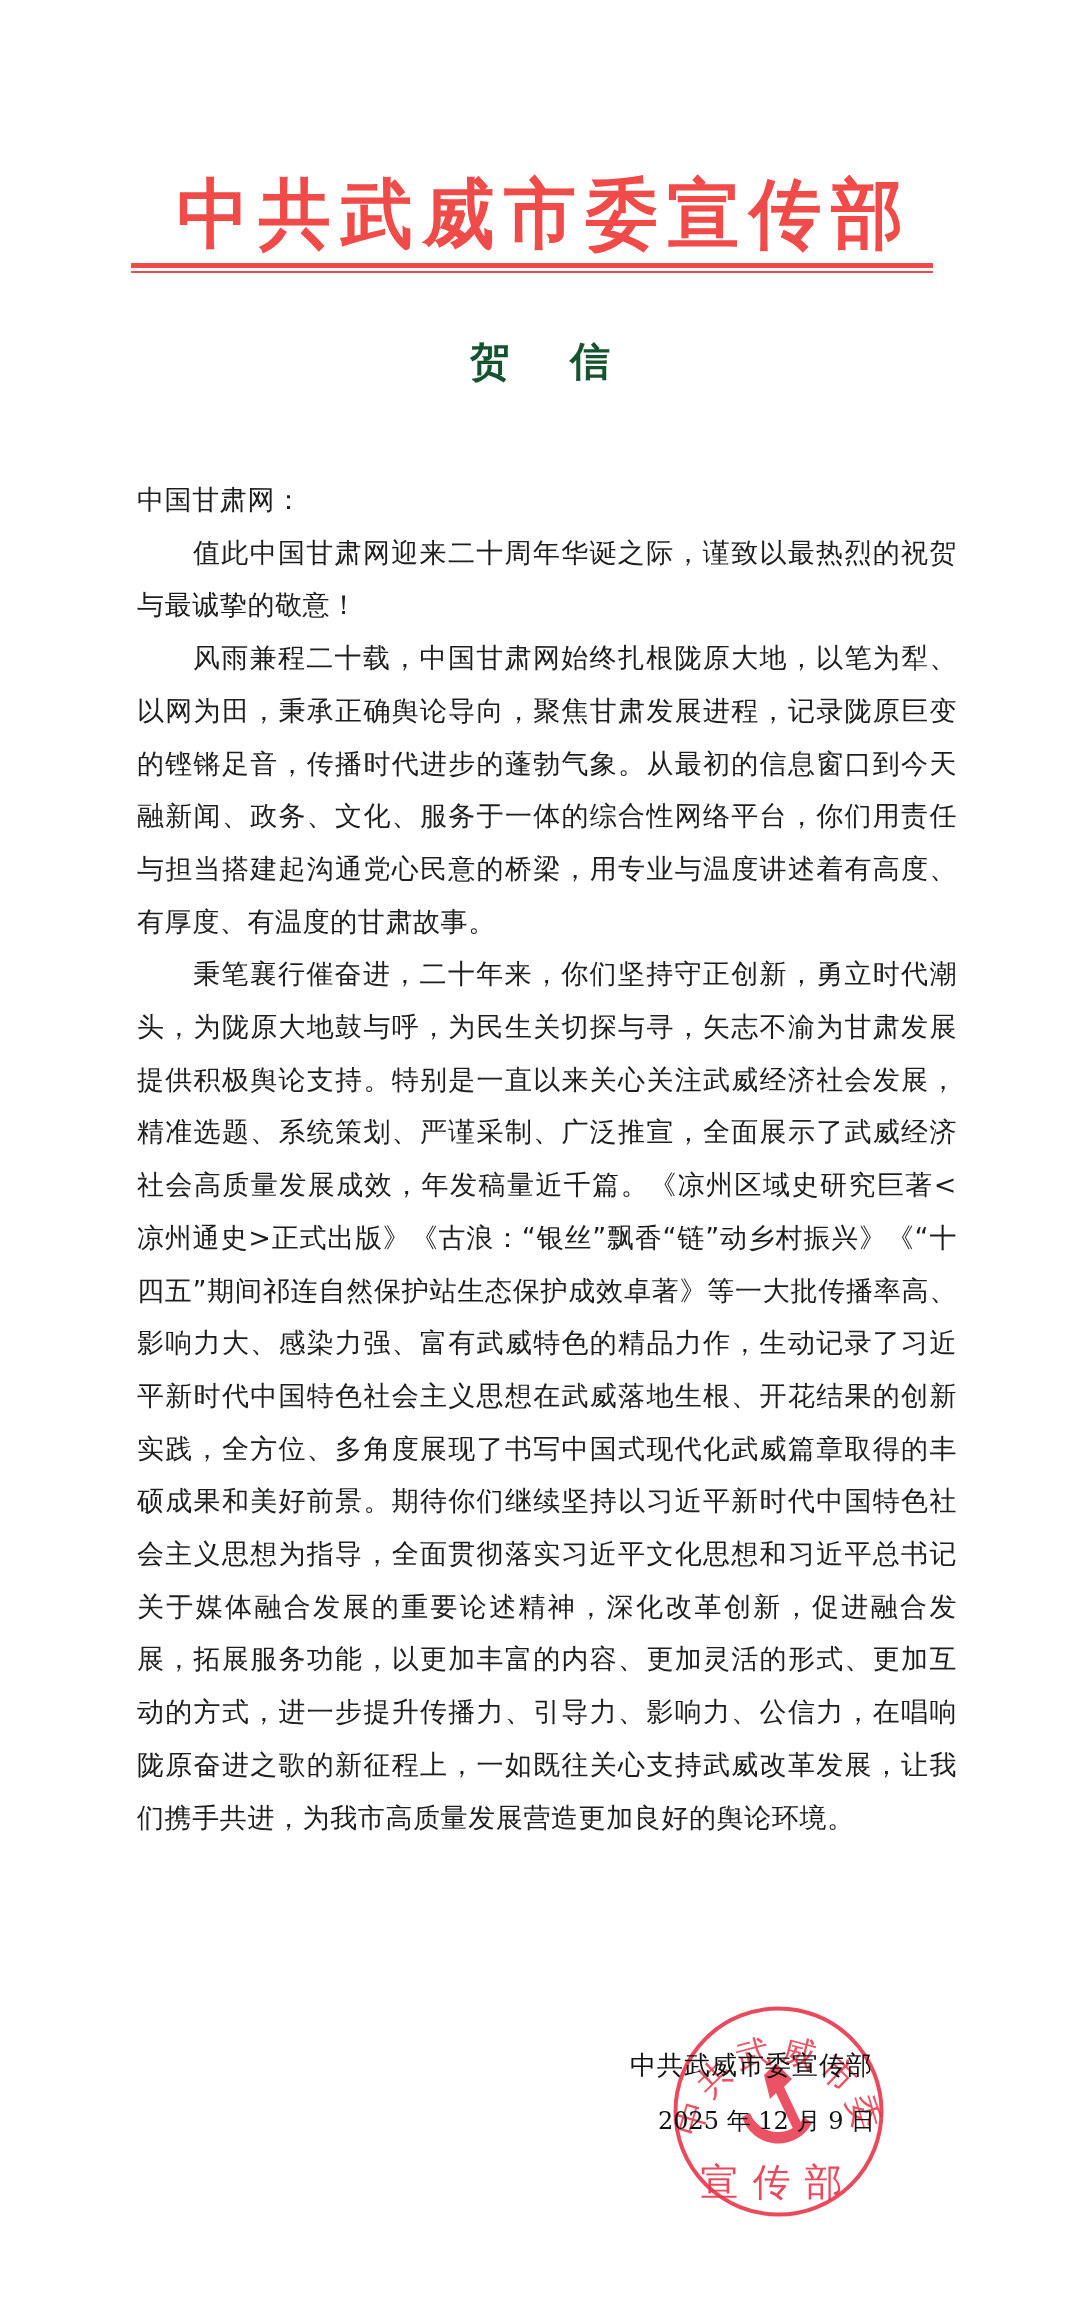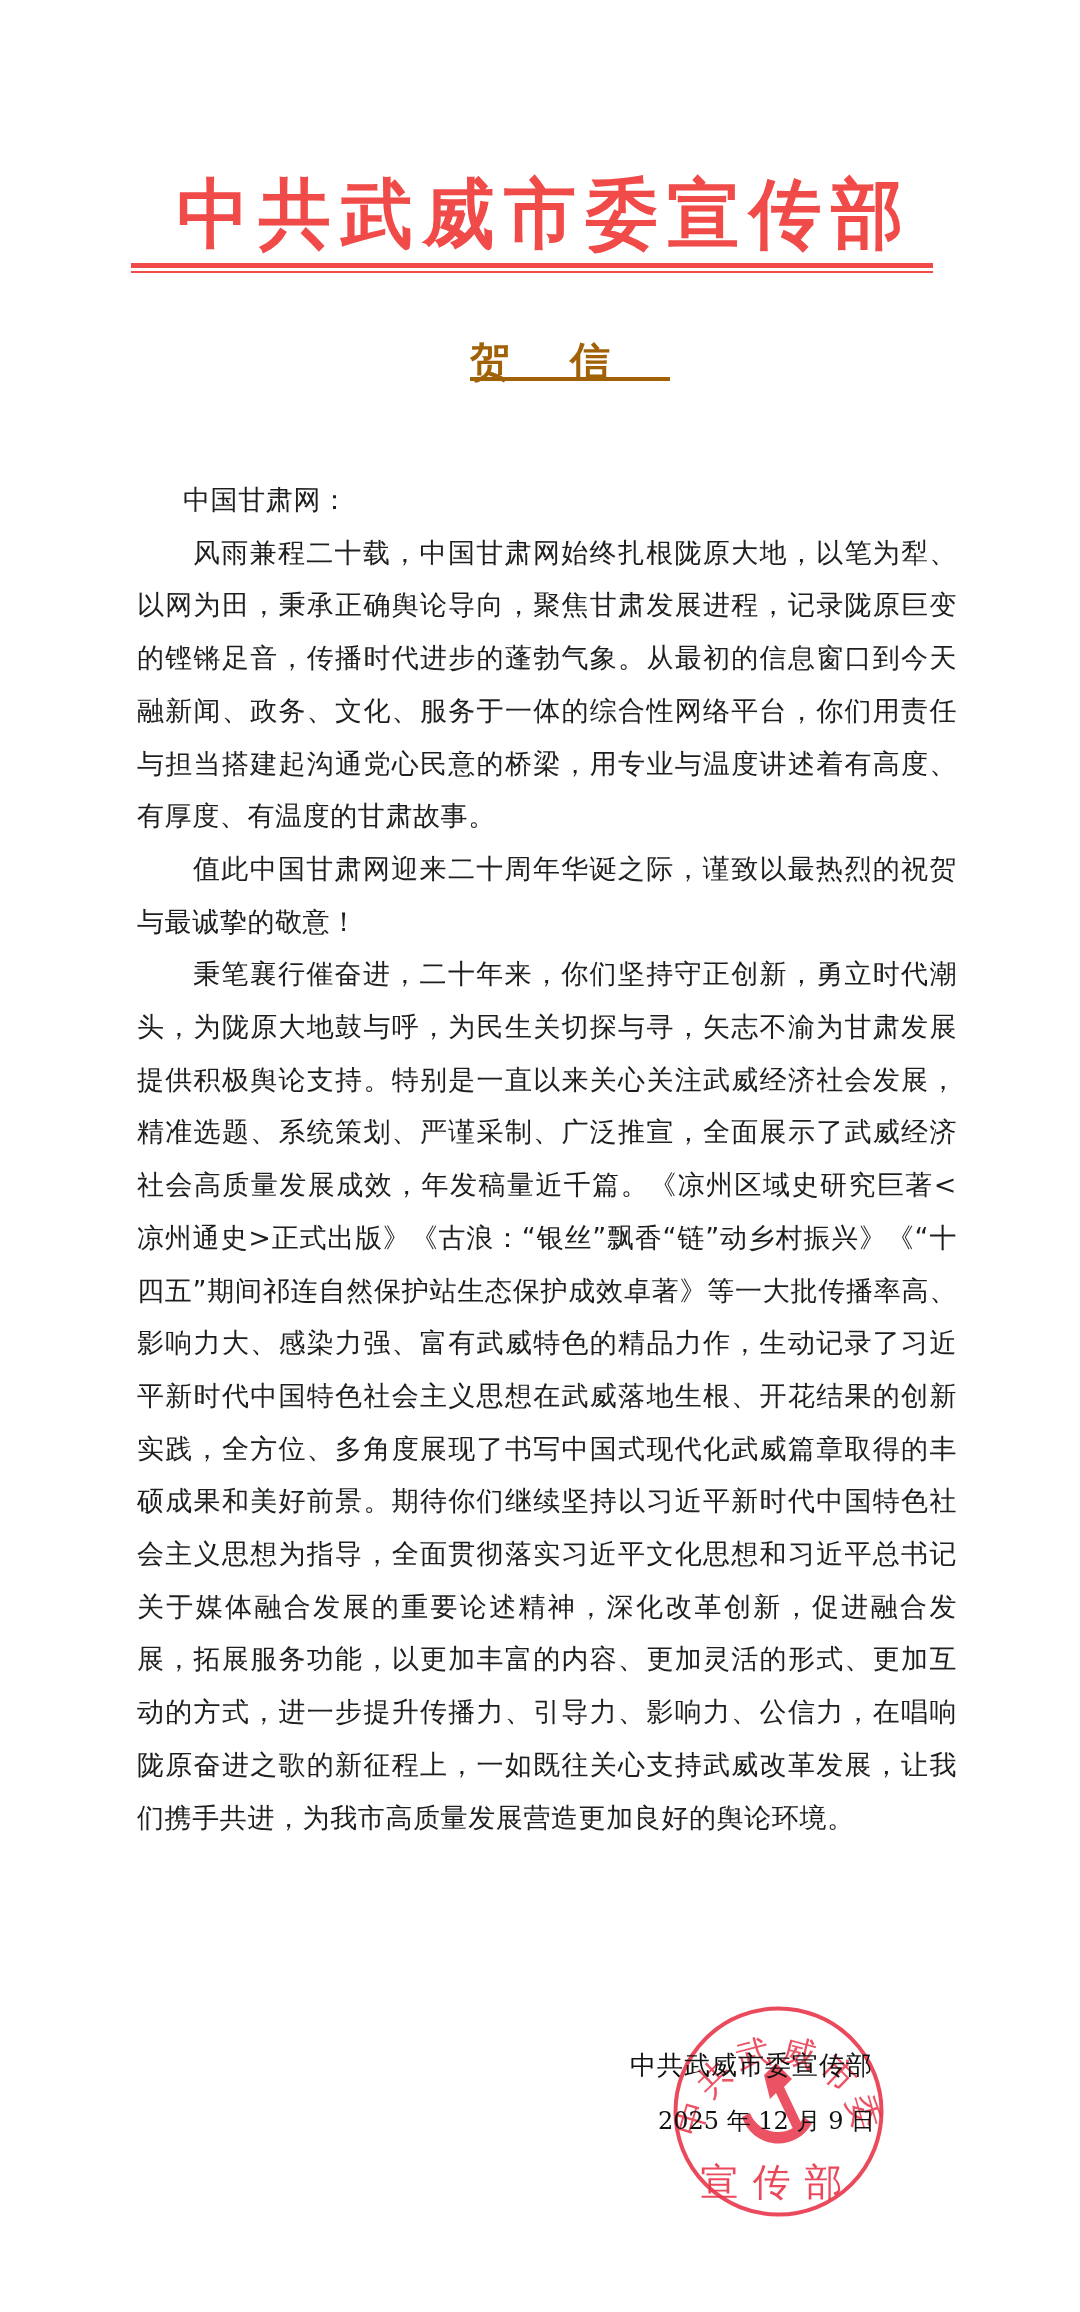--- a/index.html
+++ b/index.html
@@ -54,44 +54,42 @@
   }
   .doc-title {
     position: absolute;
     left: 0;
     top: 336px;
     width: 1080px;
     text-align: center;
     font-size: 40px;
     line-height: 50px;
     font-weight: bold;
-    color: #a16207;
+    color: #14532d;
     letter-spacing: 60px;
     text-indent: 60px;
-    text-decoration: underline;
   }
   .letter-body {
     position: absolute;
     left: 137px;
     top: 474px;
     width: 820px;
     font-family: "DejaVu Sans", "Liberation Sans", sans-serif;
     font-size: 27px;
     line-height: 52.7px;
     color: #1e1e1e;
     letter-spacing: 0.6px;
     text-align: justify;
   }
   .letter-body p {
     margin: 0;
     text-indent: 56px;
   }
   .letter-body p.salutation {
     text-indent: 0;
-    margin-left: 46px;
   }
   .letter-body p.closing {
     margin-top: 6px;
   }
   .stamp {
     position: absolute;
     left: 672px;
     top: 2005px;
     width: 213px;
     height: 213px;
@@ -134,22 +132,22 @@
   <span>部</span>
 </div>
 
 <div class="rule-thick"></div>
 <div class="rule-thin"></div>
 
 <div class="doc-title">贺信</div>
 
 <div class="letter-body">
   <p class="salutation">中国甘肃网：</p>
+  <p>值此中国甘肃网迎来二十周年华诞之际，谨致以最热烈的祝贺与最诚挚的敬意！</p>
   <p>风雨兼程二十载，中国甘肃网始终扎根陇原大地，以笔为犁、以网为田，秉承正确舆论导向，聚焦甘肃发展进程，记录陇原巨变的铿锵足音，传播时代进步的蓬勃气象。从最初的信息窗口到今天融新闻、政务、文化、服务于一体的综合性网络平台，你们用责任与担当搭建起沟通党心民意的桥梁，用专业与温度讲述着有高度、有厚度、有温度的甘肃故事。</p>
-  <p>值此中国甘肃网迎来二十周年华诞之际，谨致以最热烈的祝贺与最诚挚的敬意！</p>
   <p>秉笔襄行催奋进，二十年来，你们坚持守正创新，勇立时代潮头，为陇原大地鼓与呼，为民生关切探与寻，矢志不渝为甘肃发展提供积极舆论支持。特别是一直以来关心关注武威经济社会发展，精准选题、系统策划、严谨采制、广泛推宣，全面展示了武威经济社会高质量发展成效，年发稿量近千篇。《凉州区域史研究巨著&lt;凉州通史&gt;正式出版》《古浪：“银丝”飘香“链”动乡村振兴》《“十四五”期间祁连自然保护站生态保护成效卓著》等一大批传播率高、影响力大、感染力强、富有武威特色的精品力作，生动记录了习近平新时代中国特色社会主义思想在武威落地生根、开花结果的创新实践，全方位、多角度展现了书写中国式现代化武威篇章取得的丰硕成果和美好前景。期待你们继续坚持以习近平新时代中国特色社会主义思想为指导，全面贯彻落实习近平文化思想和习近平总书记关于媒体融合发展的重要论述精神，深化改革创新，促进融合发展，拓展服务功能，以更加丰富的内容、更加灵活的形式、更加互动的方式，进一步提升传播力、引导力、影响力、公信力，在唱响陇原奋进之歌的新征程上，一如既往关心支持武威改革发展，让我们携手共进，为我市高质量发展营造更加良好的舆论环境。</p>
 </div>
 
 <svg class="stamp" viewBox="0 0 213 213" xmlns="http://www.w3.org/2000/svg">
   <defs>
     <path id="arcPath" d="M 30 120 A 78 78 0 0 1 183 120"></path>
   </defs>
   <circle cx="106.5" cy="106.5" r="103" fill="none" stroke="#e8364a" stroke-width="4" opacity="0.9"></circle>
   <text font-family="DejaVu Sans, sans-serif" font-size="34" fill="#e8364a" opacity="0.85" letter-spacing="6">
     <textPath href="#arcPath" startOffset="50%" text-anchor="middle">中共武威市委</textPath>

